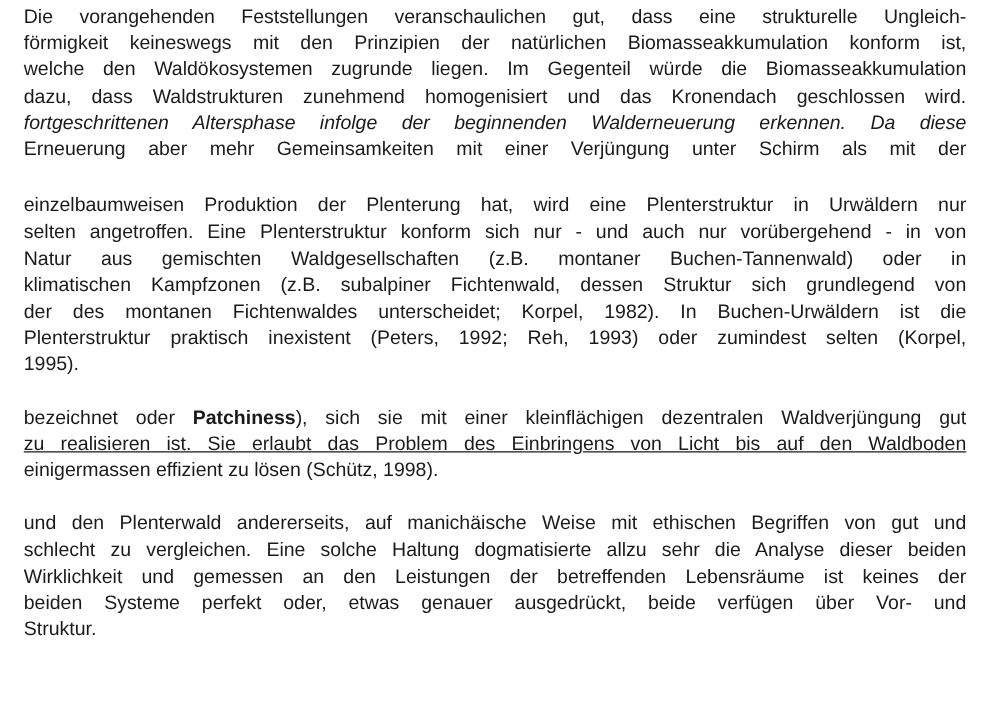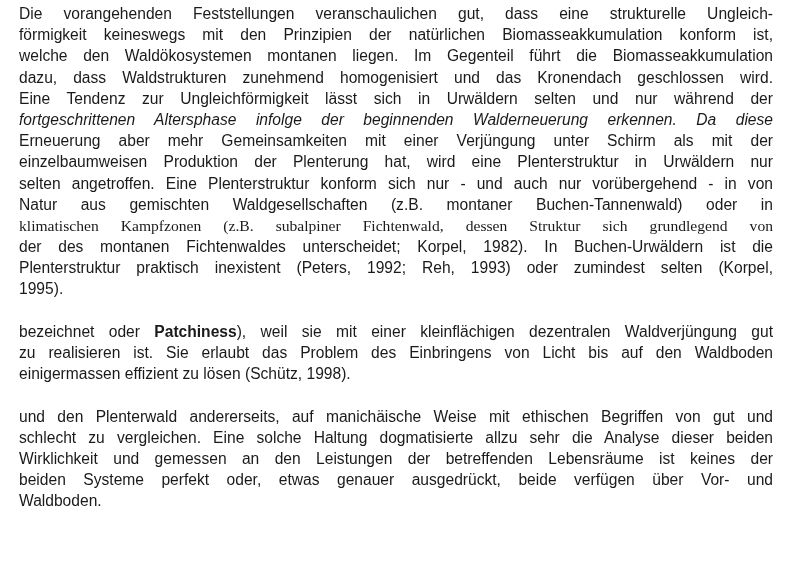--- a/index.html
+++ b/index.html
@@ -40,41 +40,40 @@
     .bold { font-weight: bold; }
   </style>
 </head>
 <body>
 
 <div class="page">
 
   <div class="para">
     <span class="line" style="white-space: nowrap; display: block;"><span>Die vorangehenden Feststellungen veranschaulichen gut, dass eine strukturelle Ungleich-</span></span>
     <span class="line" style="white-space: nowrap; display: block;"><span>förmigkeit keineswegs mit den Prinzipien der natürlichen Biomasseakkumulation konform ist,</span></span>
-    <span class="line" style="white-space: nowrap; display: block;"><span>welche den Waldökosystemen montanen liegen. Im Gegenteil führt die Biomasseakkumulation</span></span>
+    <span class="line" style="white-space: nowrap; display: block;"><span>welche den Waldökosystemen zugrunde liegen. Im Gegenteil würde die Biomasseakkumulation</span></span>
     <span class="line" style="white-space: nowrap; display: block;"><span>dazu, dass Waldstrukturen zunehmend homogenisiert und das Kronendach geschlossen wird.</span></span>
-    <span class="line" style="white-space: nowrap; display: block;"><span>Eine Tendenz zur Ungleichförmigkeit lässt sich in Urwäldern selten und nur während der</span></span>
     <span class="line" style="white-space: nowrap; display: block; font-style: italic;"><span>fortgeschrittenen Altersphase infolge der beginnenden Walderneuerung erkennen. Da diese</span></span>
     <span class="line" style="white-space: nowrap; display: block;"><span>Erneuerung aber mehr Gemeinsamkeiten mit einer Verjüngung unter Schirm als mit der</span></span>
-    <span class="line" style="white-space: nowrap; display: block;"><span>einzelbaumweisen Produktion der Plenterung hat, wird eine Plenterstruktur in Urwäldern nur</span></span>
+    <span class="line" style="white-space: nowrap; display: block; margin-top: 24px;"><span>einzelbaumweisen Produktion der Plenterung hat, wird eine Plenterstruktur in Urwäldern nur</span></span>
     <span class="line" style="white-space: nowrap; display: block;"><span>selten angetroffen. Eine Plenterstruktur konform sich nur - und auch nur vorübergehend - in von</span></span>
     <span class="line" style="white-space: nowrap; display: block;"><span>Natur aus gemischten Waldgesellschaften (z.B. montaner Buchen-Tannenwald) oder in</span></span>
-    <span class="line" style="white-space: nowrap; display: block; font-family: Liberation Serif, serif;"><span>klimatischen Kampfzonen (z.B. subalpiner Fichtenwald, dessen Struktur sich grundlegend von</span></span>
+    <span class="line" style="white-space: nowrap; display: block;"><span>klimatischen Kampfzonen (z.B. subalpiner Fichtenwald, dessen Struktur sich grundlegend von</span></span>
     <span class="line" style="white-space: nowrap; display: block;"><span>der des montanen Fichtenwaldes unterscheidet; Korpel, 1982). In Buchen-Urwäldern ist die</span></span>
     <span class="line" style="white-space: nowrap; display: block;"><span>Plenterstruktur praktisch inexistent (Peters, 1992; Reh, 1993) oder zumindest selten (Korpel,</span></span>
     <span class="line last" style="text-align: left;">1995).</span>
   </div>
 
   <div class="para">
-    <span class="line" style="white-space: nowrap; display: block;"><span><span>bezeichnet oder </span><span class="bold">Patchiness</span><span>), weil sie mit einer kleinflächigen dezentralen Waldverjüngung gut</span></span></span>
-    <span class="line" style="white-space: nowrap; display: block;"><span>zu realisieren ist. Sie erlaubt das Problem des Einbringens von Licht bis auf den Waldboden</span></span>
+    <span class="line" style="white-space: nowrap; display: block;"><span><span>bezeichnet oder </span><span class="bold">Patchiness</span><span>), sich sie mit einer kleinflächigen dezentralen Waldverjüngung gut</span></span></span>
+    <span class="line" style="white-space: nowrap; display: block; text-decoration: underline;"><span>zu realisieren ist. Sie erlaubt das Problem des Einbringens von Licht bis auf den Waldboden</span></span>
     <span class="line last" style="text-align: right;">einigermassen effizient zu lösen (Schütz, 1998).</span>
   </div>
 
   <div class="para">
     <span class="line" style="white-space: nowrap; display: block;"><span>und den Plenterwald andererseits, auf manichäische Weise mit ethischen Begriffen von gut und</span></span>
     <span class="line" style="white-space: nowrap; display: block;"><span>schlecht zu vergleichen. Eine solche Haltung dogmatisierte allzu sehr die Analyse dieser beiden</span></span>
     <span class="line" style="white-space: nowrap; display: block;"><span>Wirklichkeit und gemessen an den Leistungen der betreffenden Lebensräume ist keines der</span></span>
     <span class="line" style="white-space: nowrap; display: block;"><span>beiden Systeme perfekt oder, etwas genauer ausgedrückt, beide verfügen über Vor- und</span></span>
-    <span class="line last" style="text-align: left;">Waldboden.</span>
+    <span class="line last" style="text-align: left;">Struktur.</span>
   </div>
 
 </div>
 
 </body></html>

